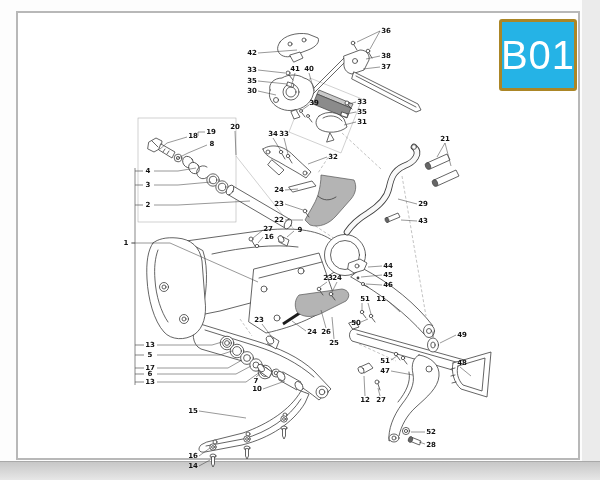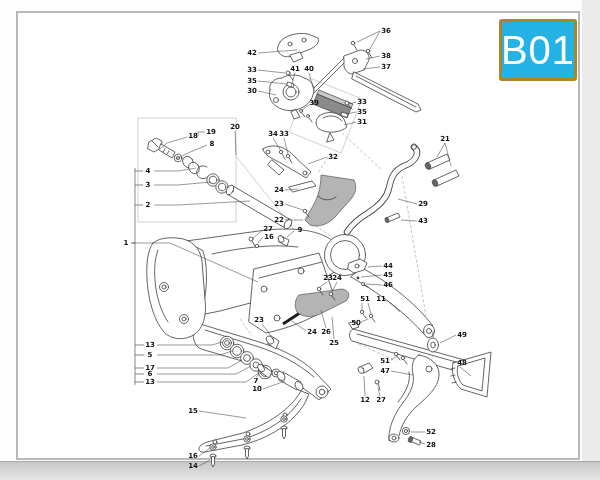--- a/index.html
+++ b/index.html
@@ -4,21 +4,21 @@
 <style>
   html,body{margin:0;padding:0}
   body{width:600px;height:480px;position:relative;background:#fdfdfd;overflow:hidden;
        font-family:"Liberation Sans",sans-serif}
   .right-strip{position:absolute;left:582px;top:0;width:18px;height:480px;background:#ebebeb}
   .bottom-strip{position:absolute;left:0;top:461px;width:600px;height:19px;
        background:linear-gradient(180deg,#c7c7c7,#e7e7e7);border-top:1px solid #a9a9a9;box-sizing:border-box}
   .frame{position:absolute;left:16px;top:11px;width:564px;height:449px;background:#fff;
        border:2px solid #b8b8b8;box-sizing:border-box}
   svg#diagram{position:absolute;left:0;top:0}
-  .badge{position:absolute;left:499px;top:19px;width:78px;height:62px;box-sizing:border-box;
+  .badge{position:absolute;left:499px;top:19px;width:78px;height:72px;box-sizing:border-box;
        background:#25b3e6;border:3px solid #ab8626;border-radius:3px;
        display:flex;align-items:center;justify-content:center;cursor:pointer}
   .badge span{color:#fff;font-size:40px;font-weight:400;letter-spacing:1px;line-height:1}
   
   .ln{fill:none;stroke:#3d3d3d;stroke-width:0.8;stroke-linecap:round;stroke-linejoin:round}
   .fw{fill:#ffffff;stroke:#3d3d3d;stroke-width:0.8;stroke-linecap:round;stroke-linejoin:round}
   .gray{fill:#b4b4b4;stroke:#555;stroke-width:0.7;stroke-linejoin:round}
   .dark{fill:#666;stroke:#333;stroke-width:0.5}
   .thin{fill:none;stroke:#ababab;stroke-width:0.55}
   .dash{fill:none;stroke:#9a9a9a;stroke-width:0.6;stroke-dasharray:3 2}

